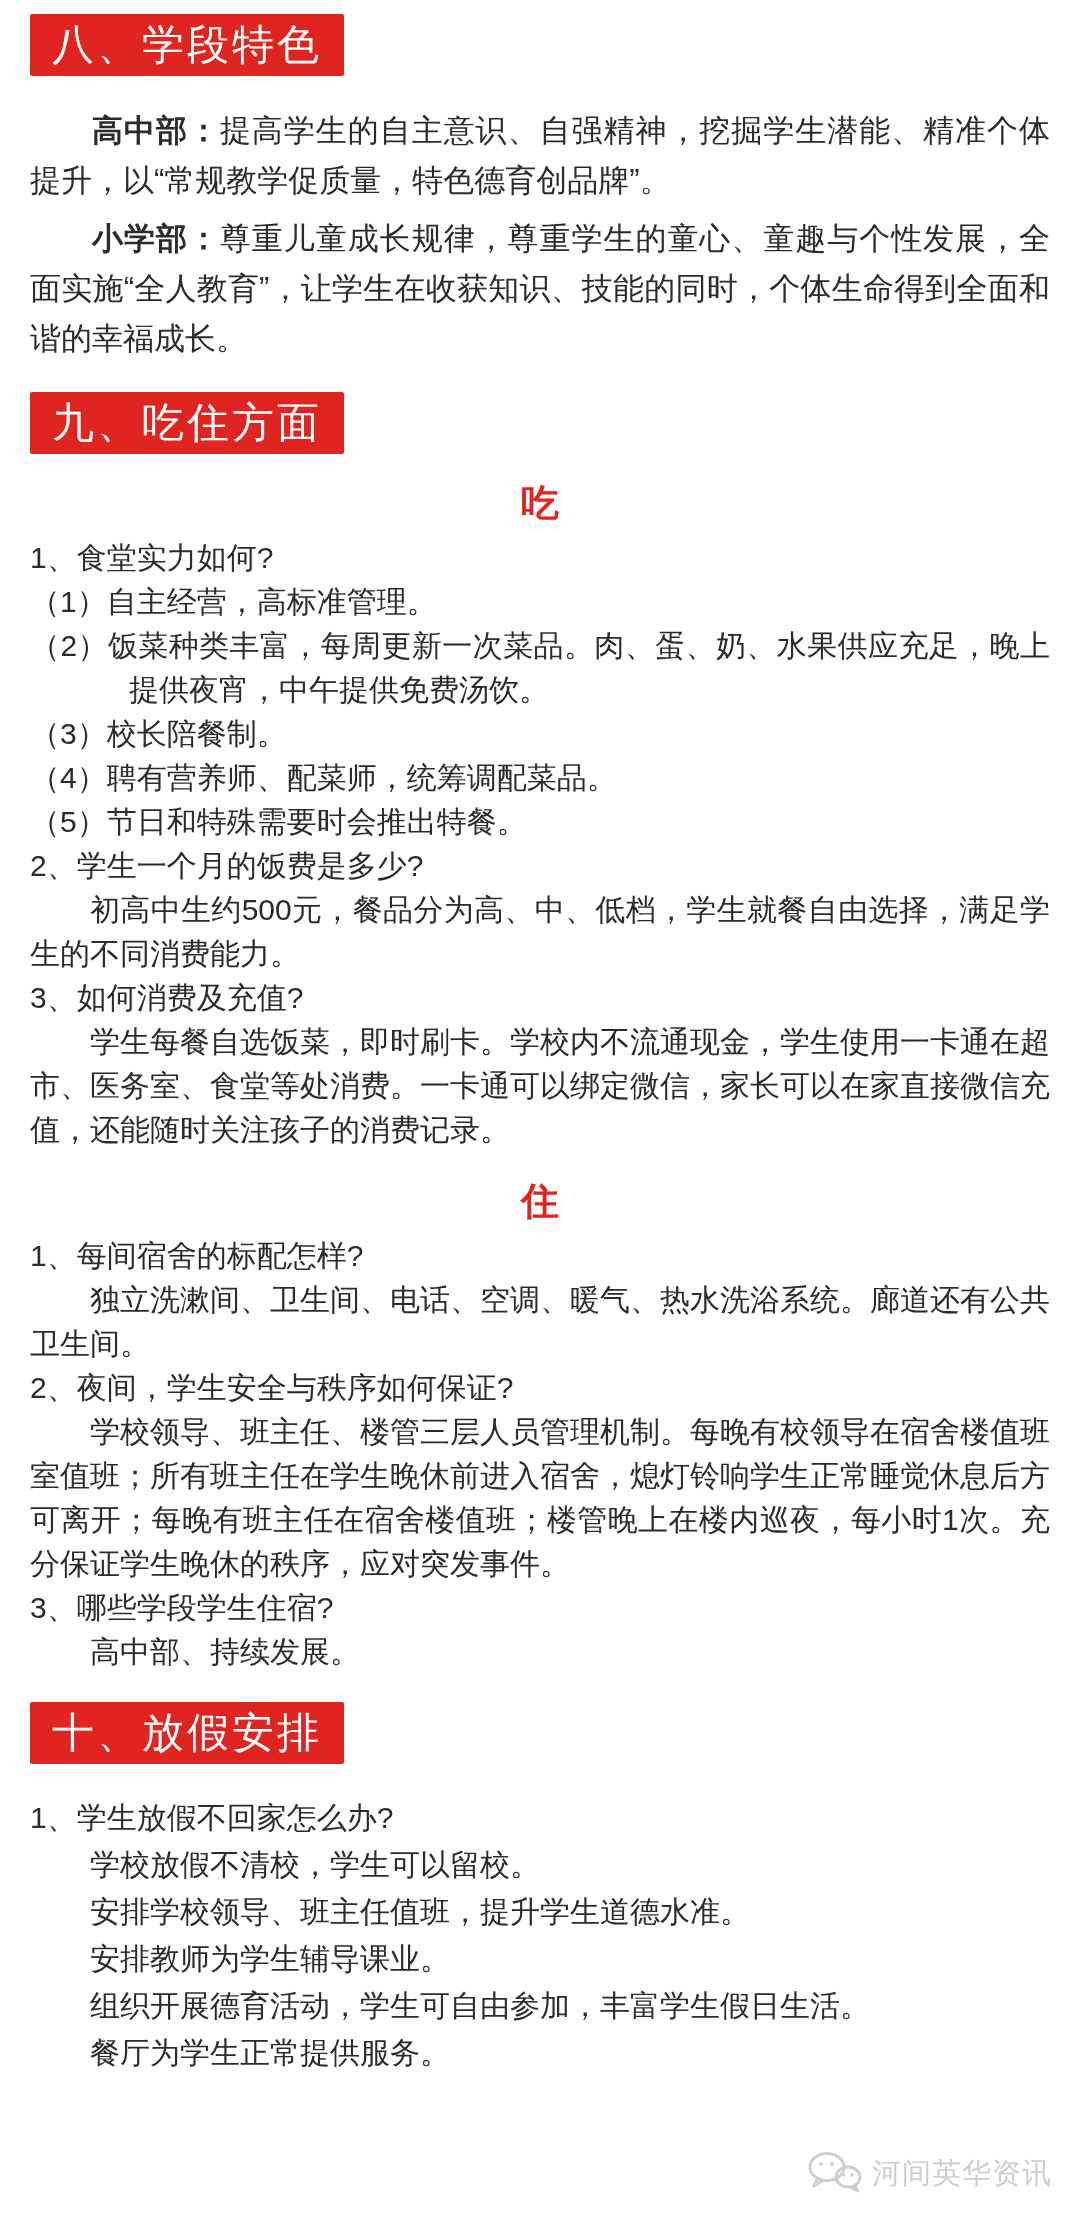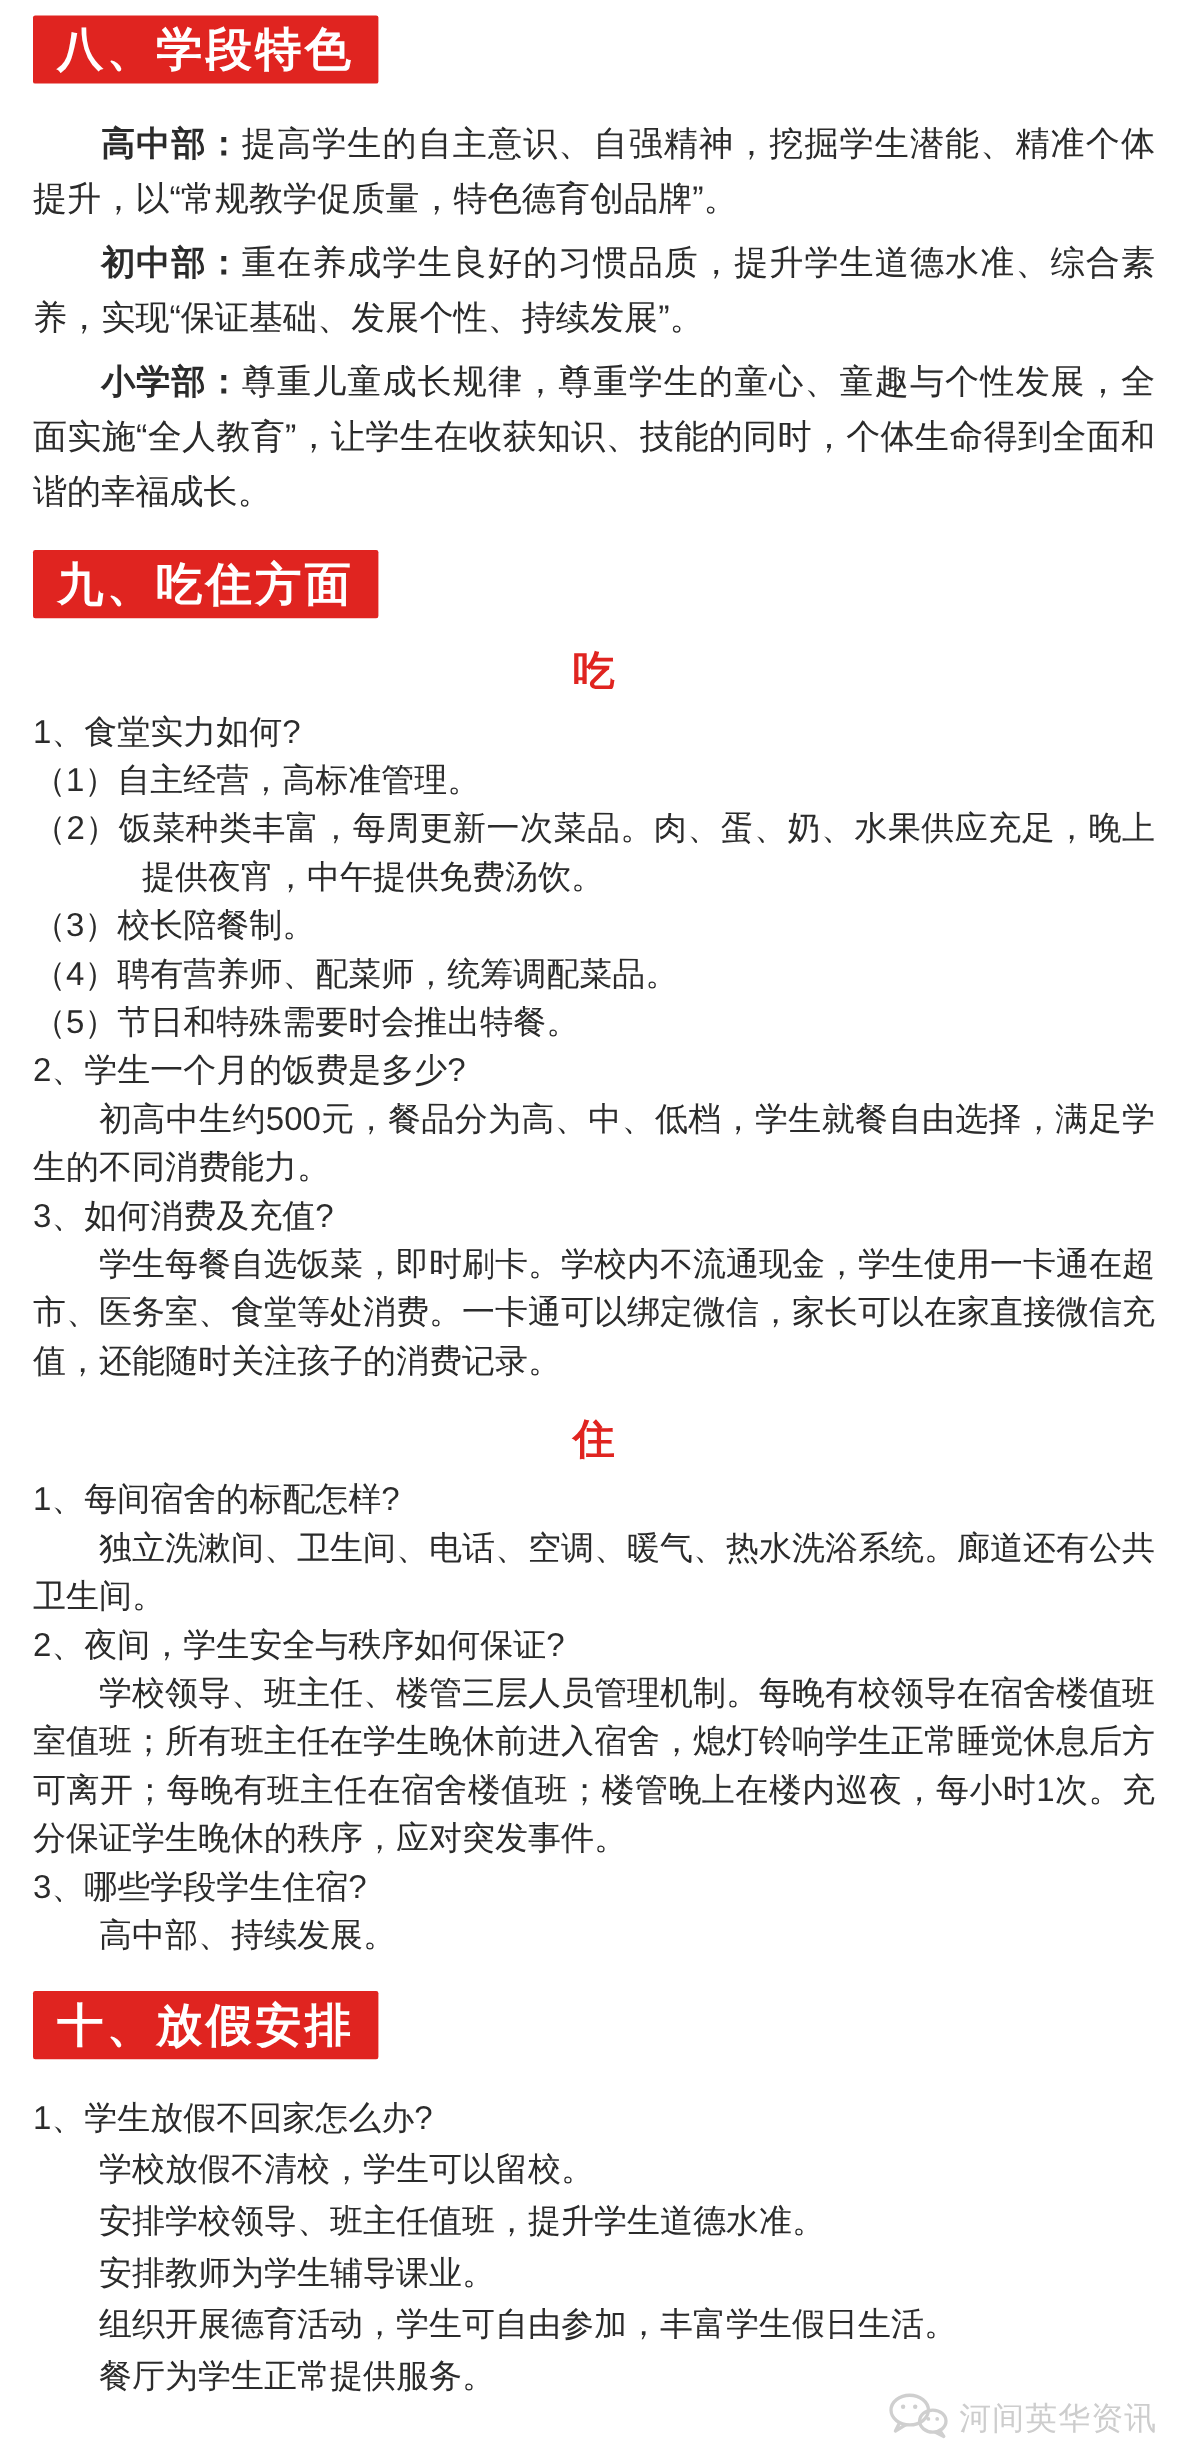--- a/index.html
+++ b/index.html
@@ -15,21 +15,21 @@
     min-height: 2229px;
     background: #ffffff;
     padding: 14px 30px 70px 30px;
   }
   .banner-row { margin: 28px 0 30px 0; }
   .banner-row.first { margin-top: 0; }
   .banner {
     display: inline-block;
     background: var(--accent, #e02420);
     color: #ffffff;
-    font-weight: bold;
+    font-weight: normal;
     font-size: 42px;
     line-height: 62px;
     padding: 0 22px;
     letter-spacing: 3px;
     border-radius: 2px;
   }
   .para {
     font-size: 31px;
     line-height: 50px;
     text-indent: 2em;
@@ -71,21 +71,20 @@
   }
 </style>
 </head>
 <body>
 
 <div class="page">
   <div id="content">
       <div class="banner-row first"><span class="banner">八、学段特色</span></div>
       <div class="sec-body">
         <div class="para"><b class="lead">高中部：</b>提高学生的自主意识、自强精神，挖掘学生潜能、精准个体提升，以“常规教学促质量，特色德育创品牌”。</div>
-        <div class="para"><b class="lead">初中部：</b>重在养成学生良好的习惯品质，提升学生道德水准、综合素养，实现“保证基础、发展个性、持续发展”。</div>
         <div class="para"><b class="lead">小学部：</b>尊重儿童成长规律，尊重学生的童心、童趣与个性发展，全面实施“全人教育”，让学生在收获知识、技能的同时，个体生命得到全面和谐的幸福成长。</div>
       </div>
       <div class="banner-row"><span class="banner">九、吃住方面</span></div>
       <div class="sec-body">
         <div class="subhead">吃</div>
         <div class="qa q">1、食堂实力如何?</div>
         <div class="qa item">（1）自主经营，高标准管理。</div>
         <div class="qa item">（2）饭菜种类丰富，每周更新一次菜品。肉、蛋、奶、水果供应充足，晚上提供夜宵，中午提供免费汤饮。</div>
         <div class="qa item">（3）校长陪餐制。</div>
         <div class="qa item">（4）聘有营养师、配菜师，统筹调配菜品。</div>

